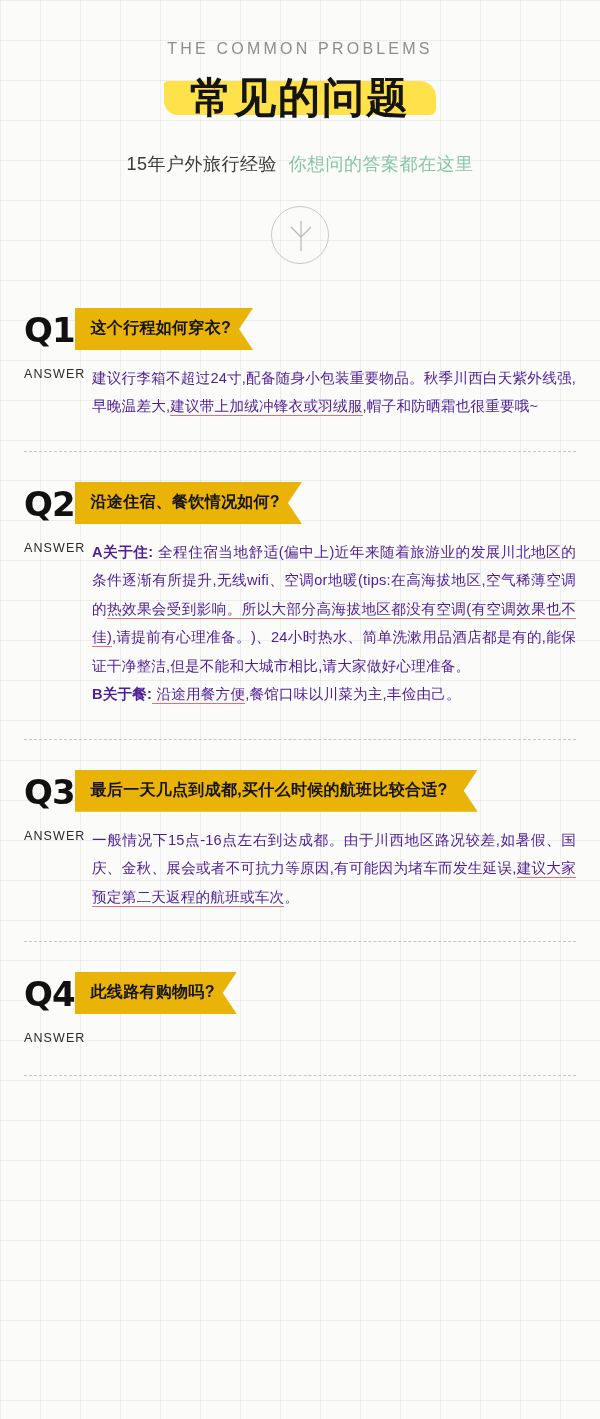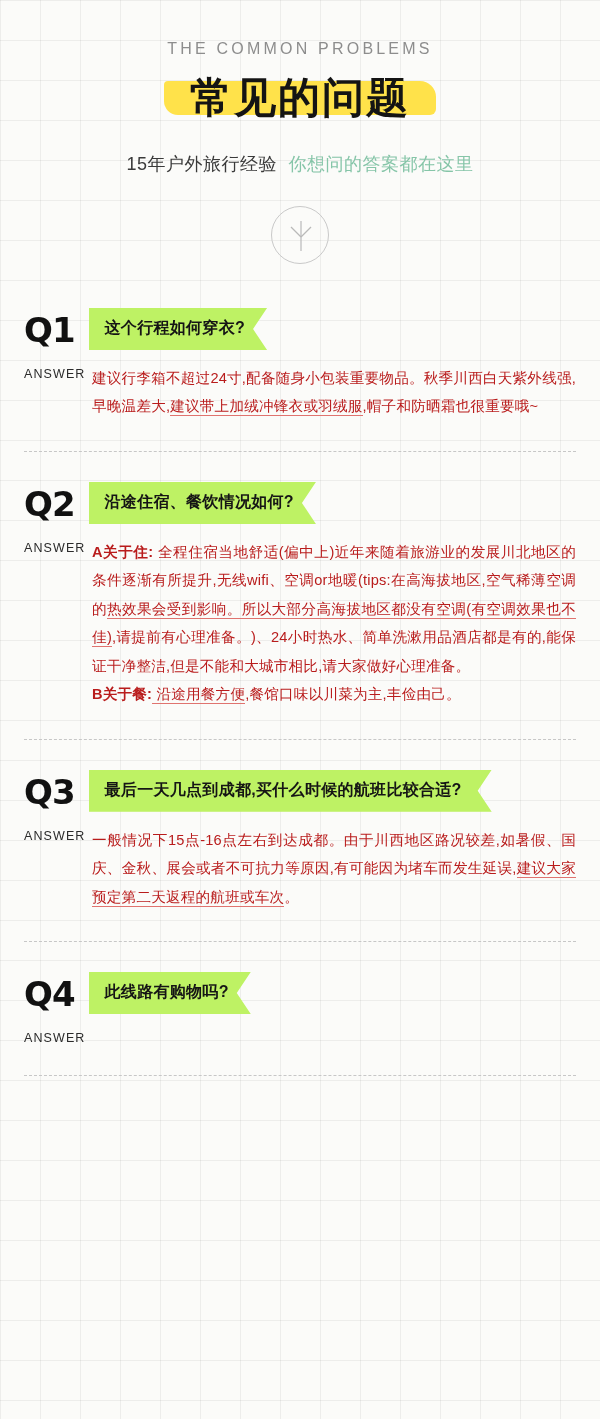--- a/index.html
+++ b/index.html
@@ -68,35 +68,34 @@
     position: relative;
   }
   .emblem svg { position: absolute; left: 0; top: 0; }
 
   
   .qa-list { margin-top: 40px; }
   .qa-block { padding: 0 24px; }
   .qa-head {
     display: flex;
     align-items: center;
-    gap: 14px;
   }
   .q-num {
     font-family: "DejaVu Sans", "Liberation Sans", sans-serif;
     font-size: 34px;
     font-weight: bold;
     letter-spacing: -1px;
     color: #111;
     line-height: 1;
     flex: 0 0 auto;
     padding-top: 2px;
   }
   .q-bubble {
     position: relative;
-    background: #bef264;
+    background: #eab308;
     padding: 10px 22px 11px 16px;
     font-size: 16px;
     font-weight: bold;
     color: #151515;
     letter-spacing: 0.3px;
     flex: 0 1 auto;
     clip-path: polygon(0 0, 100% 0, calc(100% - 14px) 50%, 100% 100%, 0 100%);
     box-shadow: 1px 1px 0 rgba(0,0,0,0.03);
   }
   .q-bubble.wide { padding-right: 30px; }
@@ -110,21 +109,21 @@
     flex: 0 0 62px;
     font-size: 12.5px;
     letter-spacing: 1.1px;
     color: #2b2b2b;
     padding-top: 3px;
   }
   .ans-body {
     flex: 1 1 auto;
     font-size: 14.6px;
     line-height: 1.95;
-    color: #b91c1c;
+    color: #4c1d95;
     text-align: justify;
     letter-spacing: 0.2px;
   }
   .ans-body b { font-weight: bold; }
   .u {
     border-bottom: 1.5px solid #e0736f;
     padding-bottom: 1px;
   }
   .dash-sep {
     margin: 30px 24px;

